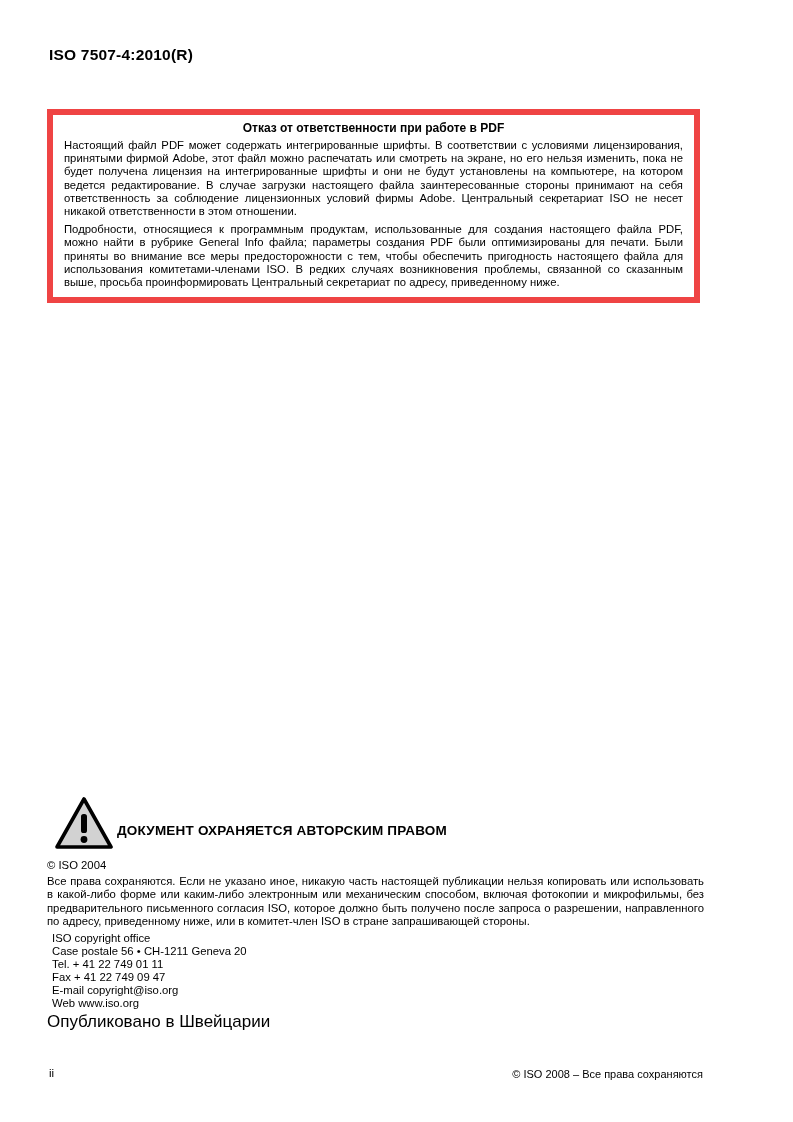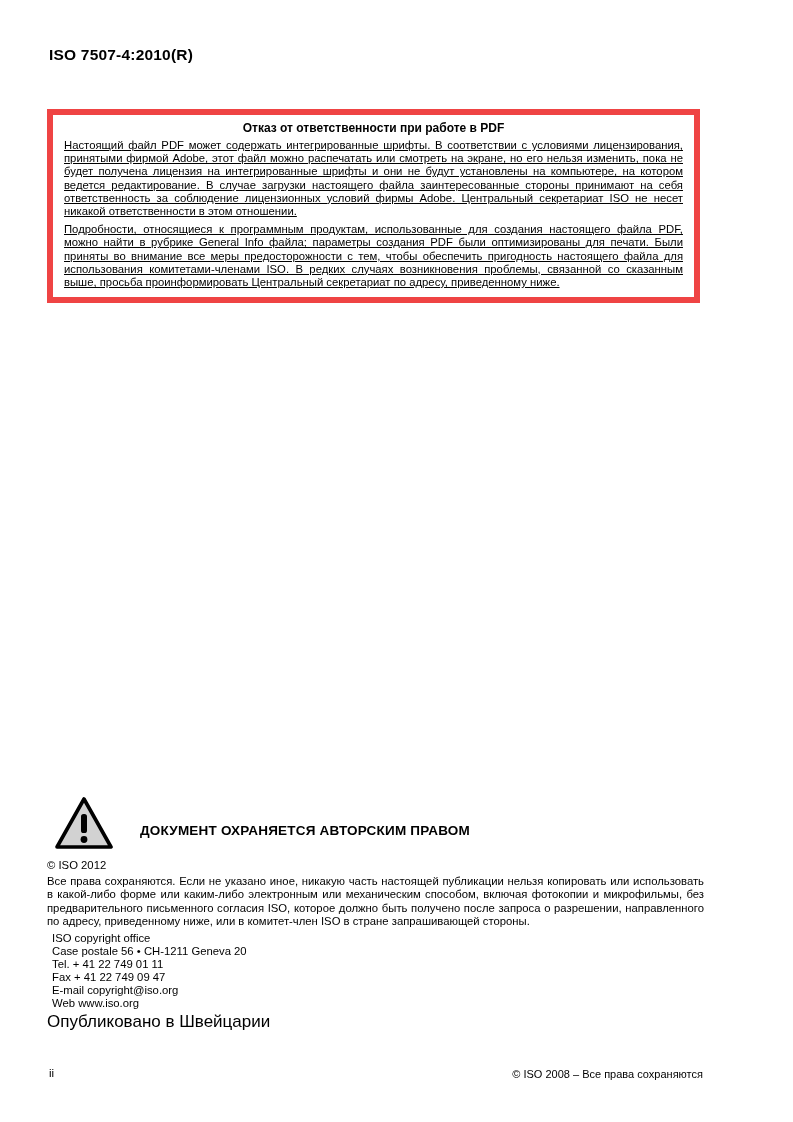--- a/index.html
+++ b/index.html
@@ -38,41 +38,40 @@
     font-weight: bold;
     font-size: 12px;
     line-height: 14px;
     margin: 0 0 4px 0;
   }
   .disclaimer-box p {
     font-size: 11.3px;
     line-height: 13.2px;
     text-align: justify;
     margin: 0 0 5px 0;
-    text-decoration: underline;
   }
   .disclaimer-box p:last-child { margin-bottom: 0; }
 
   .warning-row {
     position: absolute;
     left: 55px;
     top: 797px;
     width: 648px;
     display: flex;
     align-items: center;
   }
   .warning-icon {
     width: 58px;
     height: 52px;
     flex: 0 0 auto;
   }
   .copyright-heading {
     font-size: 13.5px;
     font-weight: bold;
-    margin-left: 27px;
+    margin-left: 4px;
     margin-top: 14px;
     letter-spacing: 0.2px;
   }
   .copyright-line {
     position: absolute;
     left: 47px;
     top: 859px;
     font-size: 11.3px;
   }
   .copyright-body {
@@ -123,21 +122,21 @@
 
 <div class="warning-row">
   <svg class="warning-icon" viewBox="0 0 58 52" aria-hidden="true">
     <polygon points="29,2 56,50 2,50" fill="#d2d2d2" stroke="#000000" stroke-width="3.6" stroke-linejoin="round"></polygon>
     <rect x="26" y="17" width="6" height="19" rx="2.6" fill="#000000"></rect>
     <circle cx="29" cy="42.5" r="3.4" fill="#000000"></circle>
   </svg>
   <div class="copyright-heading">ДОКУМЕНТ ОХРАНЯЕТСЯ АВТОРСКИМ ПРАВОМ</div>
 </div>
 
-<div class="copyright-line">©  ISO 2012</div>
+<div class="copyright-line">©  ISO 2004</div>
 
 <div class="copyright-body">Все права сохраняются. Если не указано иное, никакую часть настоящей публикации нельзя копировать или использовать в какой-либо форме или каким-либо электронным или механическим способом, включая фотокопии и микрофильмы, без предварительного письменного согласия ISO, которое должно быть получено после запроса о разрешении, направленного по адресу, приведенному ниже, или в комитет-член ISO в стране запрашивающей стороны.</div>
 
 <div class="address-block">
   <div>ISO copyright office</div>
   <div>Case postale 56 • CH-1211 Geneva 20</div>
   <div>Tel. + 41 22 749 01 11</div>
   <div>Fax + 41 22 749 09 47</div>
   <div>E-mail copyright@iso.org</div>
   <div>Web www.iso.org</div>

